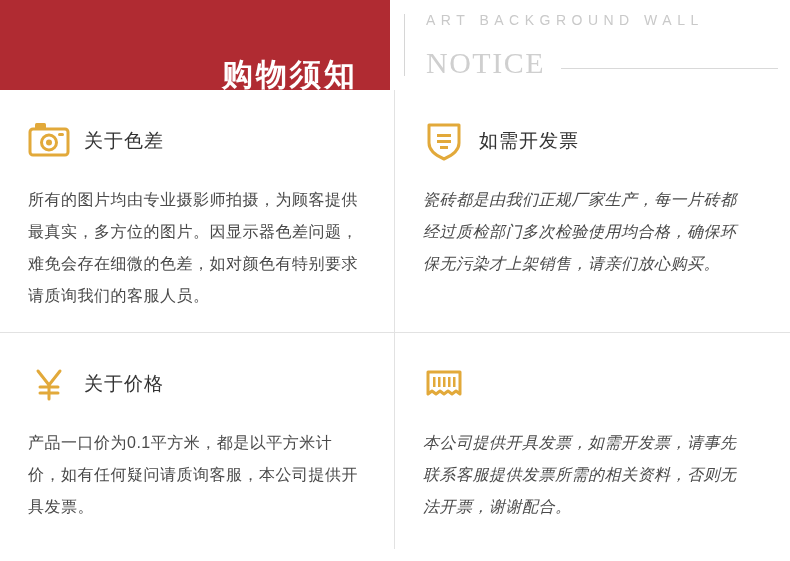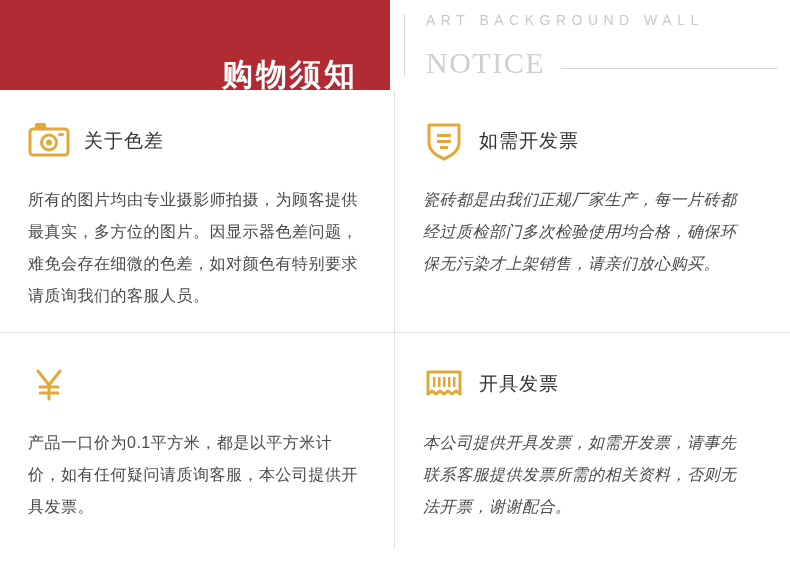--- a/index.html
+++ b/index.html
@@ -198,37 +198,37 @@
           <svg width="42" height="42" viewBox="0 0 42 42">
             <g class="gold-stroke" stroke-width="3" stroke-linecap="round">
               <line x1="10" y1="8" x2="21" y2="22"></line>
               <line x1="32" y1="8" x2="21" y2="22"></line>
               <line x1="12" y1="24" x2="30" y2="24"></line>
               <line x1="12" y1="30" x2="30" y2="30"></line>
               <line x1="21" y1="22" x2="21" y2="36"></line>
             </g>
           </svg>
         </div>
+        <div class="cell-title">关于价格</div>
       </div>
       <div class="cell-body">产品一口价为0.1平方米，都是以平方米计价，如有任何疑问请质询客服，本公司提供开具发票。</div>
     </div>
 
     <div class="cell right">
       <div class="cell-head">
         <div class="cell-icon">
           <svg width="42" height="42" viewBox="0 0 42 42">
             <path d="M5 9 H37 V31 L33 28 L29 31 L25 28 L21 31 L17 28 L13 31 L9 28 L5 31 Z" class="gold-stroke" stroke-width="3" stroke-linejoin="round"></path>
             <g class="gold">
               <rect x="10" y="14" width="2.5" height="10"></rect>
               <rect x="15" y="14" width="2.5" height="10"></rect>
               <rect x="20" y="14" width="2.5" height="10"></rect>
               <rect x="25" y="14" width="2.5" height="10"></rect>
               <rect x="30" y="14" width="2.5" height="10"></rect>
             </g>
           </svg>
         </div>
-        <div class="cell-title">开具发票</div>
       </div>
       <div class="cell-body">本公司提供开具发票，如需开发票，请事先联系客服提供发票所需的相关资料，否则无法开票，谢谢配合。</div>
     </div>
 
   </div>
 </div>
 
 </body></html>

